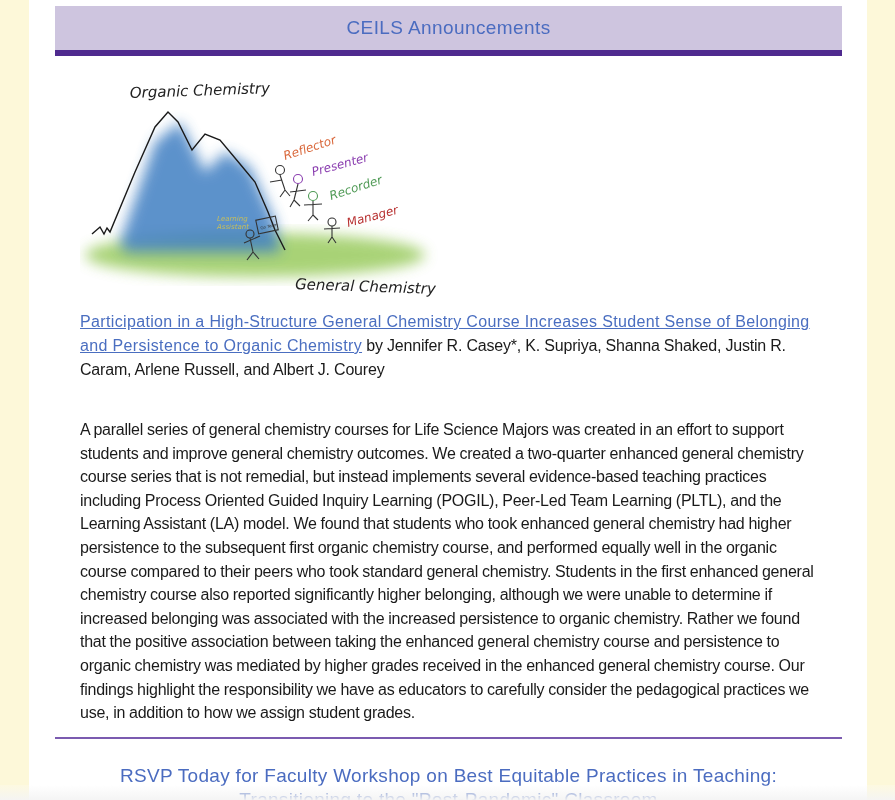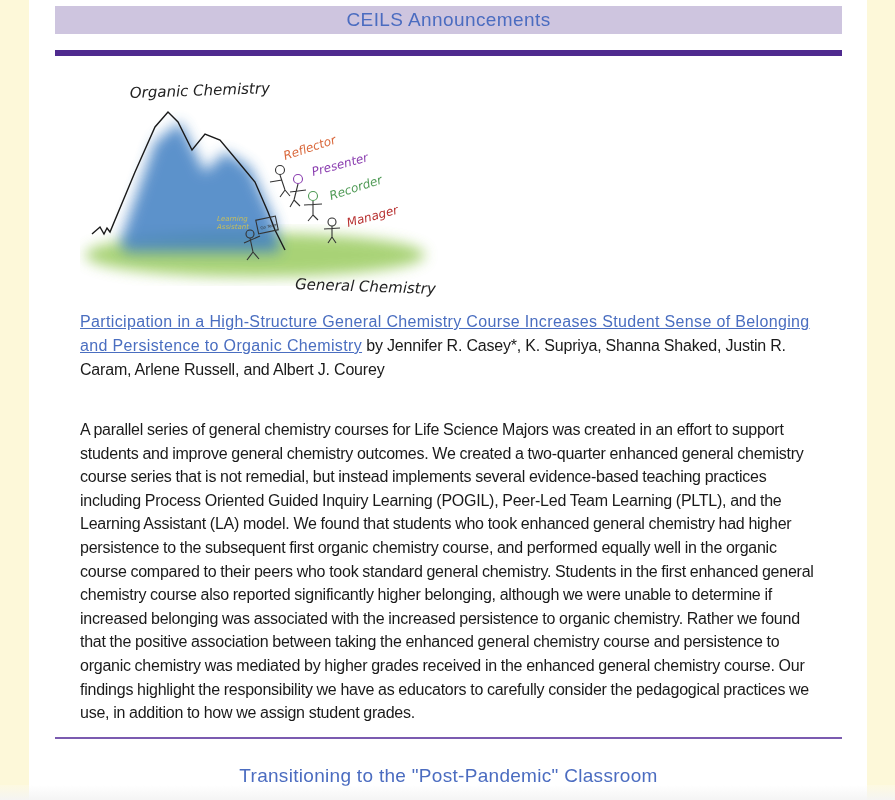--- a/index.html
+++ b/index.html
@@ -8,21 +8,21 @@
     background: #ffffff;
     font-family: "Liberation Sans", sans-serif;
   }
   .side-strip { position: absolute; top: 0; bottom: 0; background: #fdf8d9; }
   .side-left { left: 0; width: 29px; }
   .side-right { left: 867px; width: 28px; }
 
   .content { position: absolute; left: 55px; top: 0; width: 787px; }
 
   .header-banner {
-    position: absolute; left: 0; top: 6px; width: 787px; height: 28px;
+    position: absolute; left: 0; top: 6px; width: 787px; height: 44px;
     background: #cec5df;
     display: flex; align-items: center; justify-content: center;
   }
   .header-title {
     color: #4b6cc0; font-size: 19px; letter-spacing: 0.4px; font-weight: normal;
   }
   .header-bar { position: absolute; left: 0; top: 50px; width: 787px; height: 6px; background: #4f2a8f; }
 
   .illustration { position: absolute; left: 25px; top: 72px; width: 360px; height: 230px; }
 
@@ -114,17 +114,18 @@
   <div class="article">
     <div class="byline-block">
       <a class="article-link">Participation in a High-Structure General Chemistry Course Increases Student Sense of Belonging and Persistence to Organic Chemistry</a><span class="authors"> by Jennifer R. Casey*, K. Supriya, Shanna Shaked, Justin R. Caram, Arlene Russell, and Albert J. Courey</span>
     </div>
     <p class="abstract">A parallel series of general chemistry courses for Life Science Majors was created in an effort to support students and improve general chemistry outcomes. We created a two-quarter enhanced general chemistry course series that is not remedial, but instead implements several evidence-based teaching practices including Process Oriented Guided Inquiry Learning (POGIL), Peer-Led Team Learning (PLTL), and the Learning Assistant (LA) model. We found that students who took enhanced general chemistry had higher persistence to the subsequent first organic chemistry course, and performed equally well in the organic course compared to their peers who took standard general chemistry. Students in the first enhanced general chemistry course also reported significantly higher belonging, although we were unable to determine if increased belonging was associated with the increased persistence to organic chemistry. Rather we found that the positive association between taking the enhanced general chemistry course and persistence to organic chemistry was mediated by higher grades received in the enhanced general chemistry course. Our findings highlight the responsibility we have as educators to carefully consider the pedagogical practices we use, in addition to how we assign student grades.</p>
   </div>
 
   <div class="divider"></div>
 
   <div class="next-heading">
+    <div>RSVP Today for Faculty Workshop on Best Equitable Practices in Teaching:</div>
     <div>Transitioning to the "Post-Pandemic" Classroom</div>
   </div>
 </div>
 
 <div class="bottom-fade"></div>
 
 </body></html>

